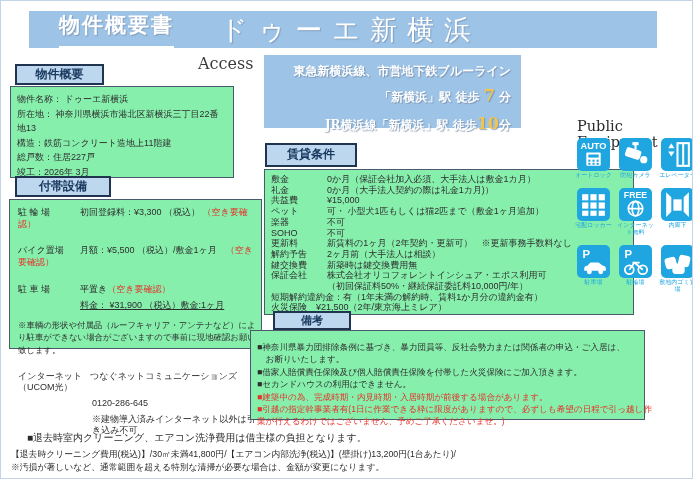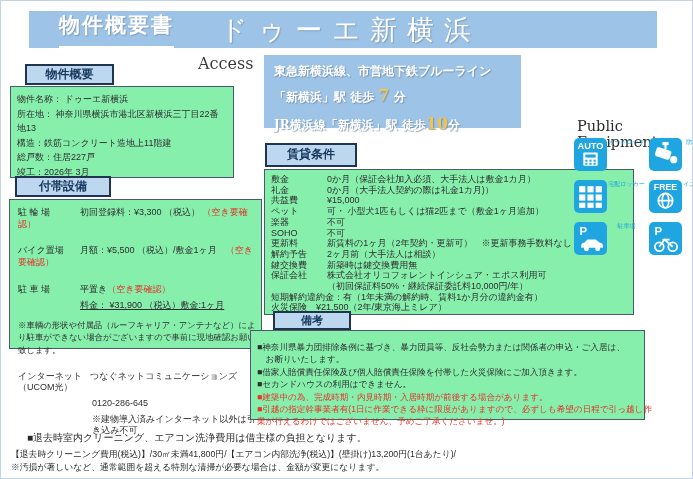--- a/index.html
+++ b/index.html
@@ -14,26 +14,26 @@
     margin-left:30px;border-bottom:2px solid #fff;padding-bottom:7px;letter-spacing:2px;
     text-shadow:1px 1px 1px rgba(100,120,150,.5);}
   .prop-name{font-family:"DejaVu Serif",serif;font-size:27px;color:#fff;margin-left:46px;
     letter-spacing:10px;text-shadow:1px 1px 1px rgba(100,120,150,.5);white-space:nowrap;}
   
   .access-label{position:absolute;left:197px;top:53px;font-family:"DejaVu Serif",serif;
     font-size:16px;color:#3b3b3b;}
   .access-box{position:absolute;left:263px;top:54px;width:257px;height:73px;background:#9DC3E6;
     color:#fff;font-family:"DejaVu Serif",serif;font-weight:bold;font-size:12px;
     padding:6px 10px;line-height:1.75;box-sizing:border-box;
-    text-shadow:1px 1px 1px rgba(110,130,160,.7);white-space:nowrap;}
+    text-shadow:1px 1px 1px rgba(110,130,160,.7);white-space:nowrap;text-align:right;}
   .walk-num{color:#F0C54F;font-size:16px;}
   
   .sec-header{position:absolute;background:#BDD7EE;border:2px solid #20344f;color:#17375E;
     font-weight:bold;font-size:12px;text-align:center;box-sizing:border-box;line-height:16px;z-index:2;}
-  #overview-header{left:14px;top:63px;width:89px;height:21px;margin-left:10px;}
+  #overview-header{left:14px;top:63px;width:89px;height:21px;}
   #facilities-header{left:14px;top:175px;width:96px;height:21px;}
   #rental-header{left:264px;top:142px;width:92px;height:24px;line-height:19px;}
   #remarks-header{left:272px;top:310px;width:78px;height:19px;line-height:14px;font-size:11px;}
   
   .content-box{position:absolute;background:#86efac;border:1px solid #4a5a6a;box-sizing:border-box;color:#2e2e2e;}
   #overview-box{left:9px;top:85px;width:224px;height:92px;font-size:9px;line-height:1.62;padding:5px 6px;}
   #facilities-box{left:8px;top:198px;width:253px;height:150px;font-size:9px;padding:7px 5px 4px 8px;line-height:1.3;}
   #rental-box{left:263px;top:168px;width:370px;height:146px;font-size:9px;line-height:10.7px;padding:4px 6px;white-space:nowrap;}
   #remarks-box{left:249px;top:329px;width:395px;height:90px;font-size:8.6px;line-height:12.4px;padding:10px 6px;white-space:nowrap;}
   .red{color:#E5342B;}
@@ -42,21 +42,21 @@
   .fac-gap{margin-top:15px;}
   .fac-fee{padding-left:62px;margin-top:5px;text-decoration:underline;}
   .fac-caution{margin-top:7px;font-size:8.4px;line-height:1.45;}
   .fac-indent{margin-left:74px;margin-top:4px;}
   
   .r-label{display:inline-block;width:56px;}
   
   .eq-title{position:absolute;left:576px;top:117px;font-family:"DejaVu Serif",serif;font-size:14.5px;color:#2b2b2b;}
   .eq-grid{position:absolute;left:573px;top:137px;width:119px;display:grid;
     grid-template-columns:repeat(3,1fr);column-gap:3px;row-gap:9px;}
-  .eq-cell{display:flex;flex-direction:row;}
+  .eq-cell{display:flex;flex-direction:column;align-items:center;}
   .eq-icon{width:33px;height:33px;background:#1FA6E0;border-radius:5px;overflow:hidden;}
   .eq-icon svg{width:33px;height:33px;display:block;}
   .eq-label{font-size:6px;color:#1FA6E0;text-align:center;line-height:1.15;margin-top:1px;width:39px;}
   
   .footer{position:absolute;left:10px;top:430px;width:665px;color:#2b2b2b;}
   .footer-line1{font-size:10px;margin-bottom:3px;margin-left:16px;}
   .footer-line2,.footer-line3{font-size:8.8px;line-height:1.5;}
 </style>
 </head>
 <body>

